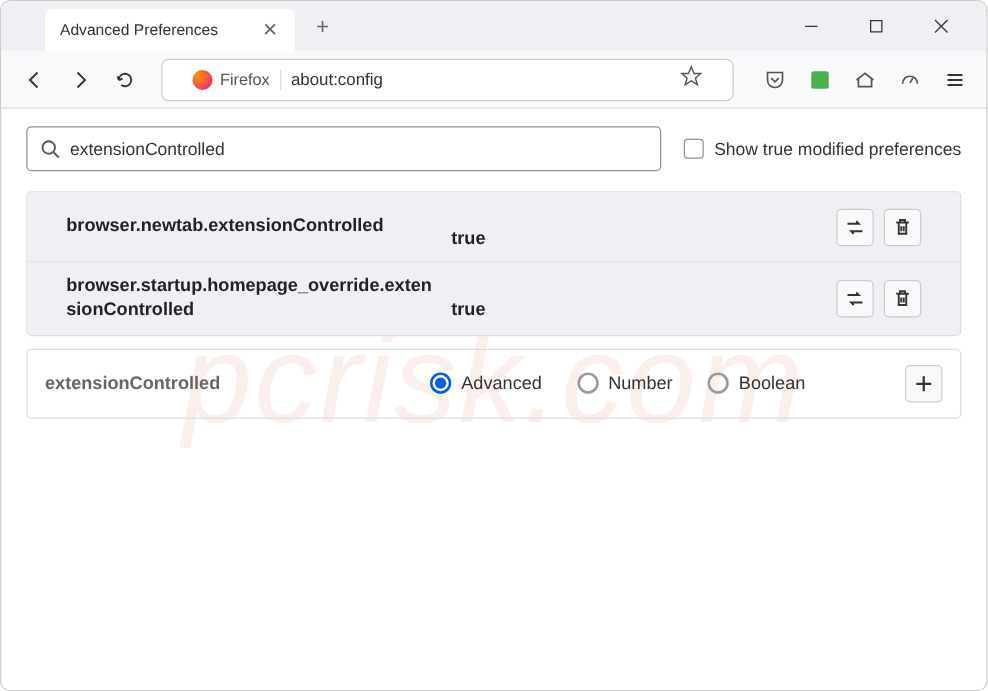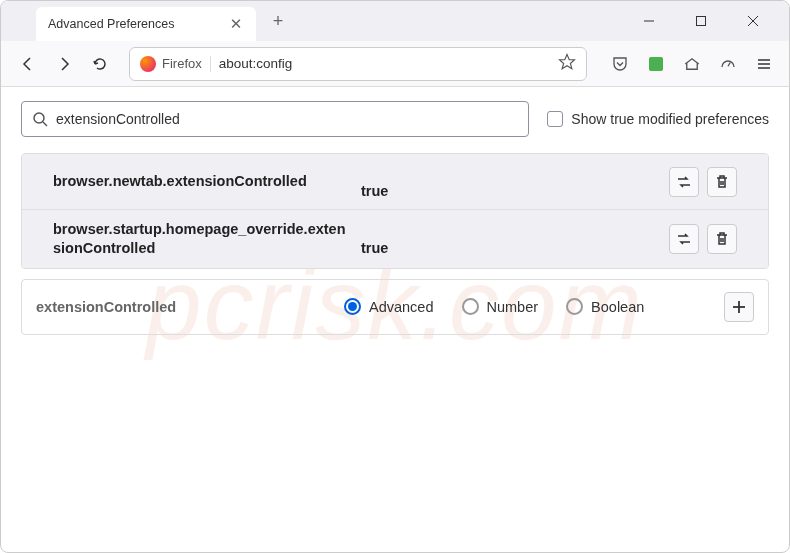--- a/index.html
+++ b/index.html
@@ -1,28 +1,28 @@
 <!DOCTYPE html>
 <html><head>
   <meta charset="utf-8">
   <style>
     * { margin: 0; padding: 0; box-sizing: border-box; font-family: "Segoe UI", Arial, sans-serif; }
     body { width: 790px; height: 553px; background: #fff; position: relative; overflow: hidden; border: 1px solid #ccc; border-radius: 8px; }
     
     .titlebar { height: 40px; display: flex; align-items: center; background: #f0f0f4; }
-    .tab { background: #fff; height: 34px; margin-left: 35px; margin-top: 6px; padding: 0 12px; display: flex; align-items: center; border-radius: 6px 6px 0 0; width: 220px; justify-content: space-between; }
+    .tab { background: #fff; height: 34px; margin-left: 35px; margin-top: 6px; padding: 0 12px; display: flex; align-items: center; border-radius: 6px 6px 0 0; width: 200px; justify-content: space-between; }
     .tab-title { font-size: 12.5px; color: #333; }
     .tab-close { width: 16px; height: 16px; display: flex; align-items: center; justify-content: center; cursor: pointer; color: #666; font-size: 15px; }
     .new-tab { width: 28px; height: 28px; display: flex; align-items: center; justify-content: center; margin-left: 8px; cursor: pointer; color: #666; font-size: 18px; }
     .window-controls { margin-left: auto; display: flex; gap: 24px; padding-right: 22px; }
     .win-btn { width: 28px; height: 28px; display: flex; align-items: center; justify-content: center; cursor: pointer; color: #333; }
     
     .toolbar { height: 46px; background: #f9f9fb; display: flex; align-items: center; padding: 0 10px; gap: 2px; border-bottom: 1px solid #ddd; }
     .nav-btn { width: 34px; height: 34px; display: flex; align-items: center; justify-content: center; cursor: pointer; border-radius: 4px; color: #333; }
-    .urlbar { flex: 1; height: 34px; background: #fff; border: 1px solid #ccc; border-radius: 6px; margin: 0 10px; display: flex; align-items: center; padding: 0 10px; }
+    .urlbar { flex: 1; height: 34px; background: #fff; border: 1px solid #ccc; border-radius: 6px; margin: 0 10px; display: flex; align-items: center; padding: 0 24px; }
     .urlbar-identity { display: flex; align-items: center; gap: 6px; padding-right: 8px; border-right: 1px solid #ddd; margin-right: 8px; font-size: 13px; color: #555; }
     .ff-icon { width: 16px; height: 16px; background: radial-gradient(circle at 30% 30%, #ff9500, #e31587); border-radius: 50%; }
     .urlbar-text { flex: 1; font-size: 13.5px; color: #333; }
     .star-icon svg { width: 18px; height: 18px; }
     .toolbar-icons { display: flex; gap: 6px; margin-left: 6px; }
     .tool-icon { width: 30px; height: 30px; display: flex; align-items: center; justify-content: center; cursor: pointer; }
     
     .content { padding: 14px 20px; position: relative; z-index: 2; }
     .search-row { display: flex; align-items: center; gap: 18px; margin-bottom: 16px; }
     .search-box { flex: 1; height: 36px; border: 1px solid #8f8f9d; border-radius: 4px; display: flex; align-items: center; padding: 0 10px; background: #fff; }

